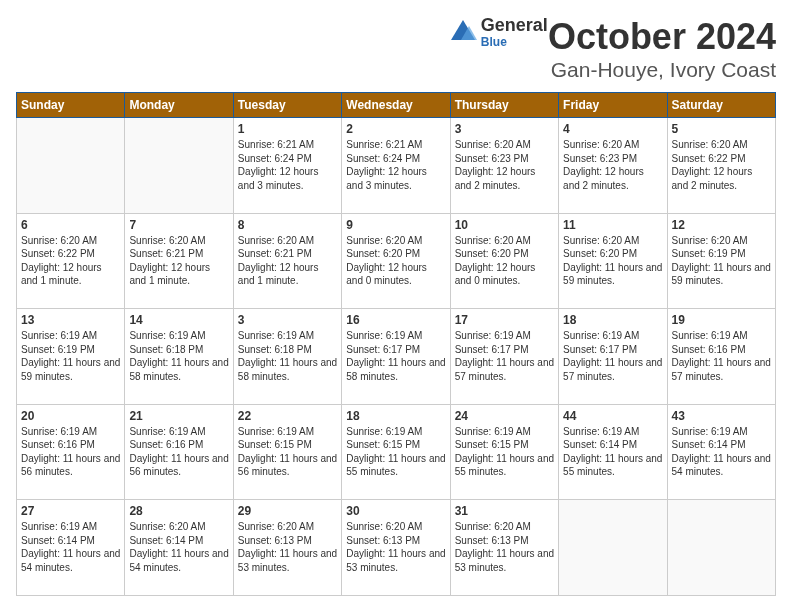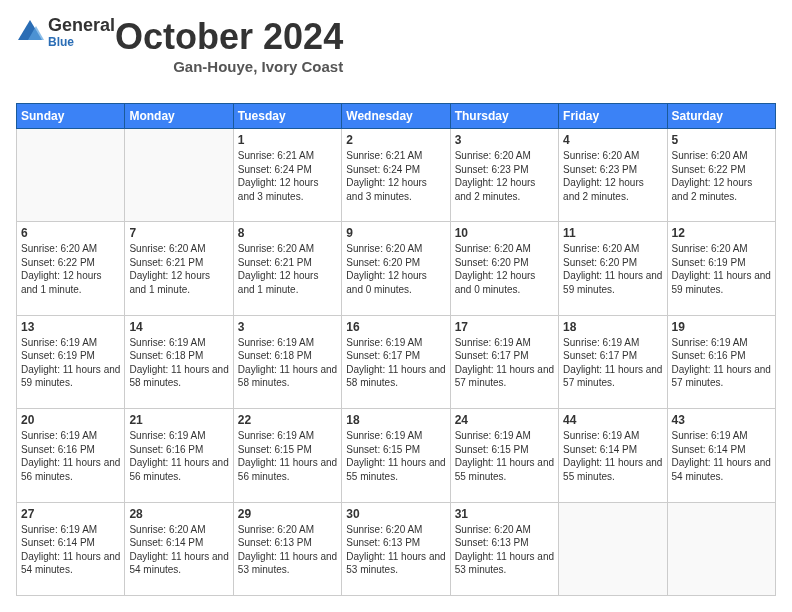--- a/index.html
+++ b/index.html
@@ -12,23 +12,23 @@
     }
     .page {
       width: 792px;
       height: 612px;
       padding: 16px;
       display: flex;
       flex-direction: column;
     }
     .header {
       display: flex;
-      justify-content: flex-start;
+      justify-content: flex-end;
       align-items: flex-start;
-      margin-bottom: 28px;
+      margin-bottom: 10px;
     }
     .logo {
       display: flex;
       align-items: center;
     }
     .logo-text {
       display: flex;
       flex-direction: column;
       line-height: 1.1;
     }
@@ -49,32 +49,31 @@
     }
     .title-area {
       text-align: right;
     }
     .month-title {
       font-size: 36px;
       font-weight: bold;
       color: #333;
     }
     .location {
-      font-size: 15px;
+      font-size: 21px;
       color: #555;
-      font-weight: bold;
     }
     .calendar {
       flex: 1;
       border-collapse: collapse;
       width: 100%;
       table-layout: fixed;
     }
     .calendar th {
-      background-color: #3b82f6;
+      background-color: #a16207;
       color: #fff;
       font-size: 12px;
       font-weight: bold;
       padding: 5px 4px;
       border: 1px solid #1a5a9a;
       text-align: left;
     }
     .calendar td {
       vertical-align: top;
       padding: 4px 4px;

